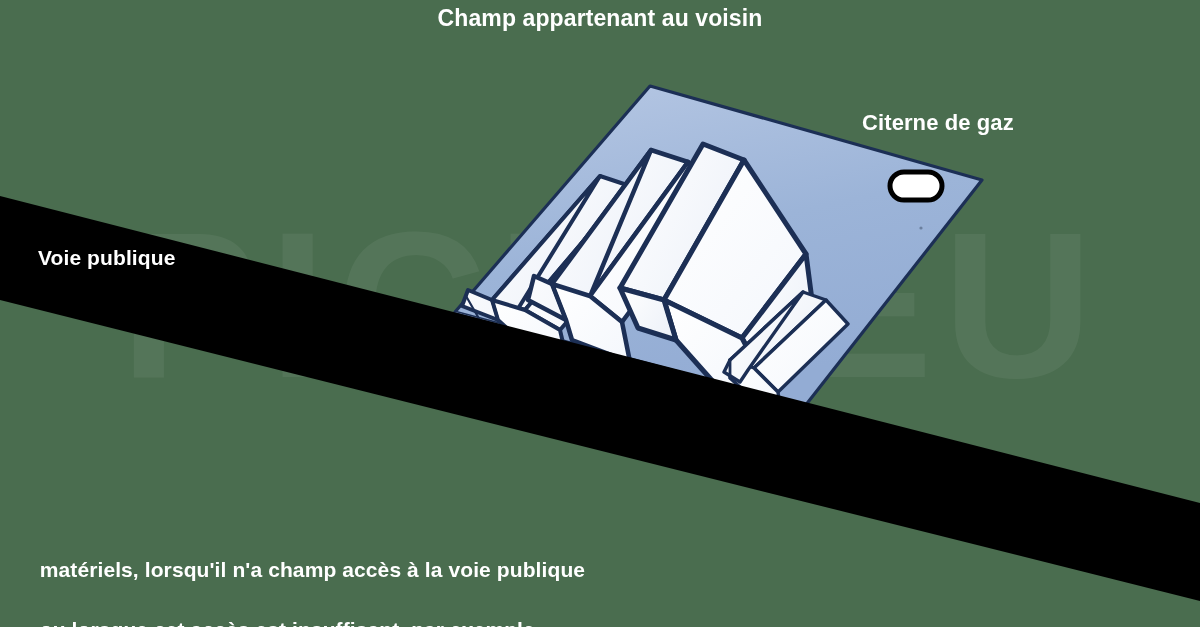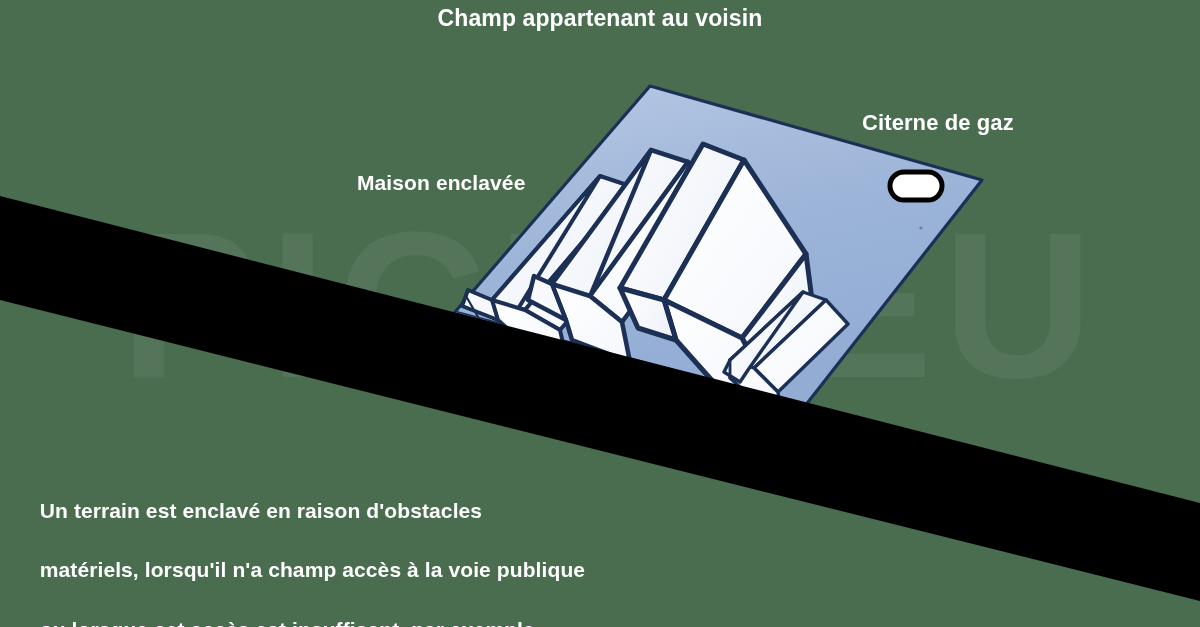--- a/index.html
+++ b/index.html
@@ -172,24 +172,24 @@
 
     <g>
       <polygon points="0,196 1200,503 1200,601 0,300" fill="#000000"></polygon>
     </g>
   </svg>
 
   <div class="label" id="title-champ">Champ appartenant au voisin</div>
 
   <div class="label" id="label-citerne">Citerne de gaz</div>
 
-  <div class="label" id="label-maison">Maison enclavée</div>
 
+  <div class="label" id="label-voie">Voie publique</div>
 
 
   <div class="label" id="bottom-caption">
-    <span>Un terrain est enclavé en raison d'obstacles</span><br>
+    <br>
     <span>matériels, lorsqu'il n'a champ accès à la voie publique</span><br>
     <span>ou lorsque cet accès est insuffisant, par exemple</span><br>
     
   </div>
 
 </div>
 
 </body></html>

